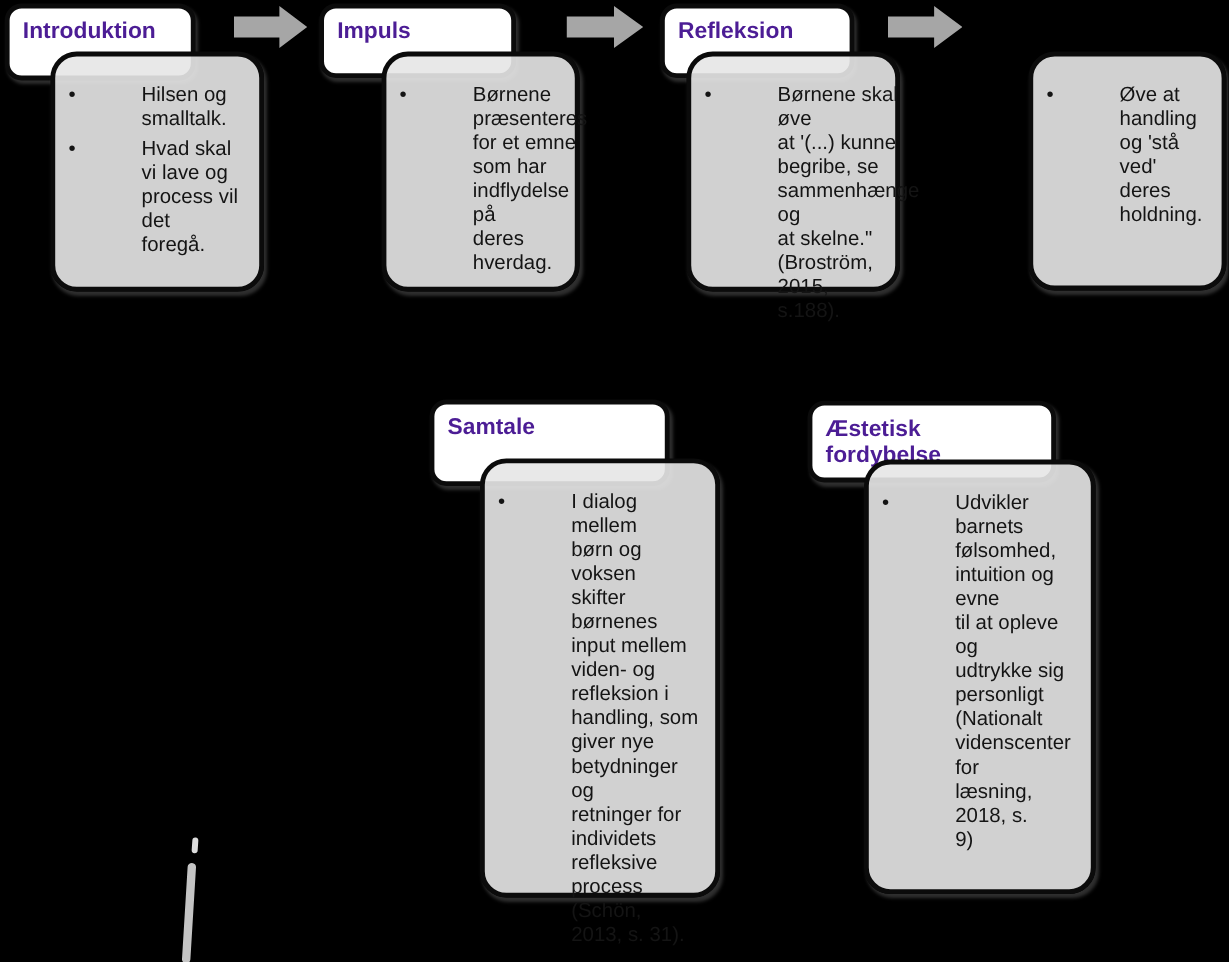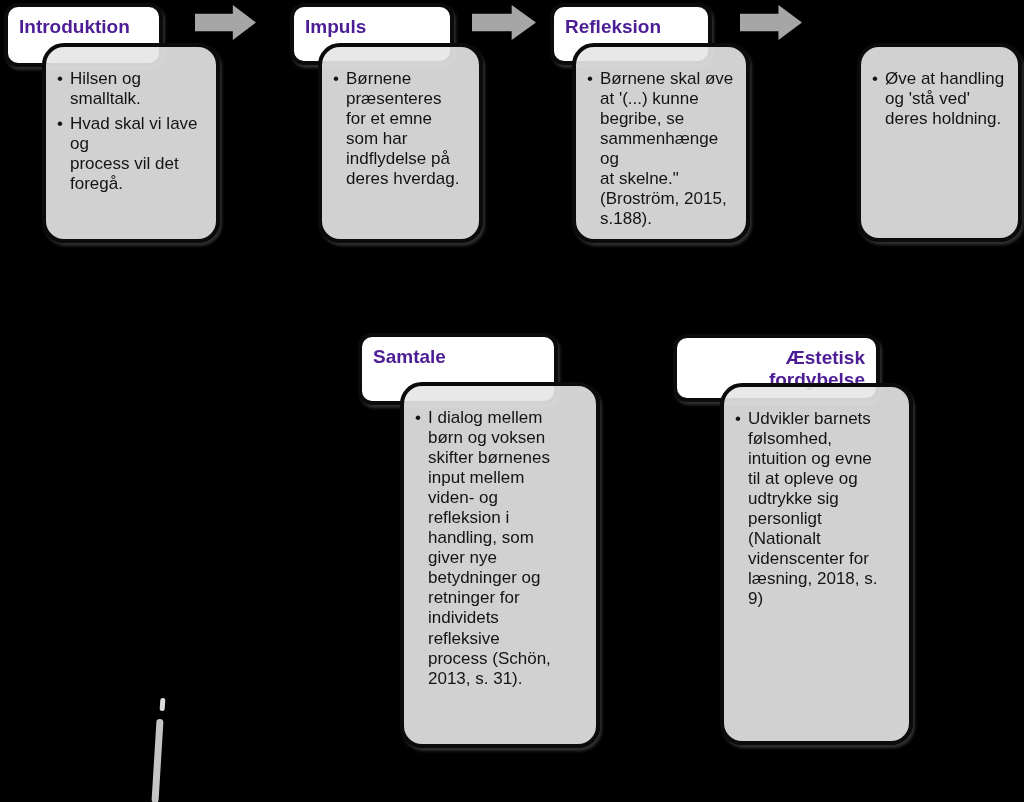--- a/index.html
+++ b/index.html
@@ -13,41 +13,41 @@
     padding:9px 11px;box-shadow:2px 3px 3px rgba(135,135,135,.35);
   }
   .body{
     position:absolute;background:rgba(230,230,230,0.91);border:4px solid #0b0b0b;
     border-radius:22px;box-sizing:border-box;z-index:2;color:#141414;font-size:17px;
     line-height:1.18;padding:22px 12px 10px 11px;
     box-shadow:2px 3px 3px rgba(135,135,135,.35);
   }
   .bullet{display:flex;align-items:flex-start;margin-bottom:5px;}
   .dot{flex:0 0 13px;}
-  .txt{white-space:pre-line;}
+  .txt{white-space:pre-line;margin-left:48px;}
   .arrow{
     position:absolute;top:5px;height:35px;background:#a6a6a6;z-index:0;
     clip-path:polygon(0 25%,62% 25%,62% 0,100% 50%,62% 100%,62% 75%,0 75%);
   }
   
   .h1{left:4px;top:3px;width:159px;height:64px;}
   .b1{left:42px;top:43px;width:178px;height:200px;}
-  .h2{left:290px;top:3px;width:164px;height:62px;}
+  .h2{left:266px;top:3px;width:164px;height:62px;}
   .b2{left:318px;top:43px;width:165px;height:200px;}
   .h3{left:550px;top:3px;width:162px;height:62px;}
   .b3{left:572px;top:43px;width:178px;height:200px;}
   .h4{left:821px;top:3px;width:167px;height:60px;}
   .b4{left:857px;top:43px;width:165px;height:199px;}
   .a1{left:195px;width:61px;}
   .a2{left:472px;width:64px;}
   .a3{left:740px;width:62px;}
   
   .h5{left:358px;top:333px;width:200px;height:72px;}
   .b5{left:400px;top:382px;width:200px;height:366px;}
-  .h6{left:673px;top:334px;width:207px;height:68px;text-align:right;}
+  .h6{left:673px;top:334px;width:207px;height:68px;}
   .b6{left:720px;top:383px;width:193px;height:362px;}
   
   .streak-a{position:absolute;left:160px;top:698px;width:5px;height:13px;
     background:#dcdcdc;border-radius:3px;transform:rotate(4deg);z-index:0;}
   .streak-b{position:absolute;left:154px;top:719px;width:7px;height:84px;
     background:#d9d9d9;border-radius:4px;transform:rotate(3.5deg);opacity:.9;z-index:0;}
 </style>
 </head>
 <body>
 

